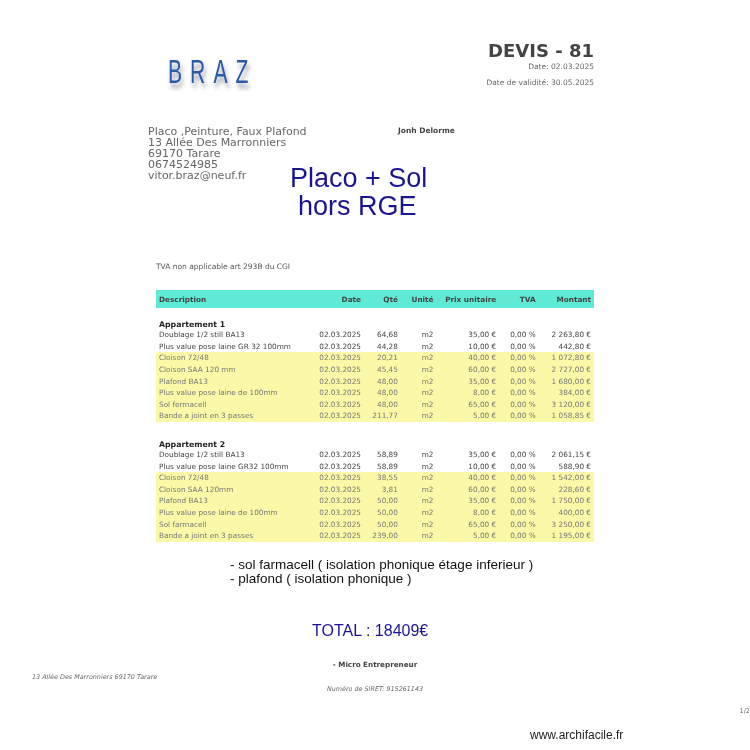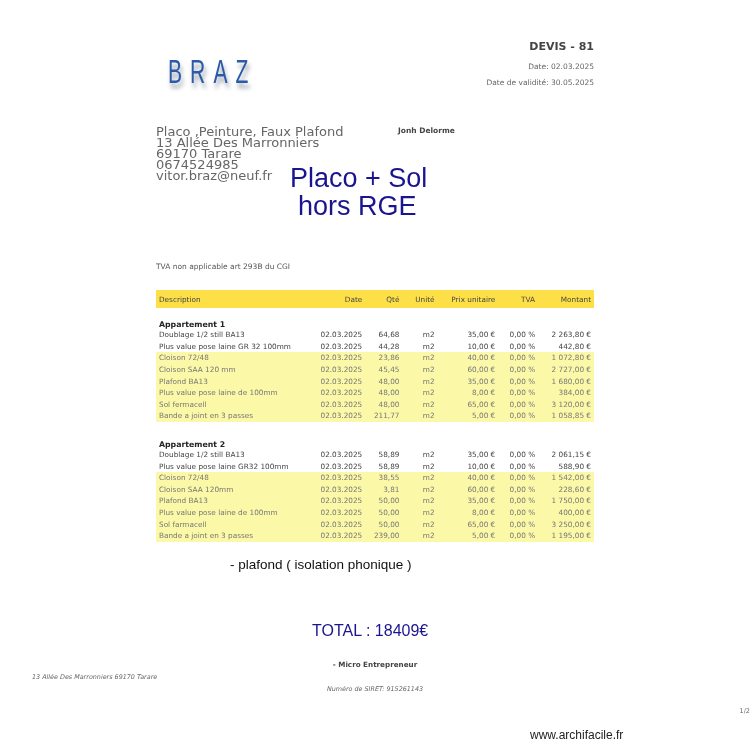--- a/index.html
+++ b/index.html
@@ -1,29 +1,29 @@
 <!DOCTYPE html>
 <html><head>
   <meta charset="utf-8">
   <style>
     html, body { margin: 0; padding: 0; background: #ffffff; }
     body { width: 750px; height: 750px; position: relative; overflow: hidden; font-family: "DejaVu Sans", sans-serif; color: #333; }
     .abs { position: absolute; }
     .logo { left: 168px; top: 52px; font-family: "Liberation Sans", sans-serif; font-size: 34px; color: #2a5aa8; letter-spacing: 13px; transform: scaleX(0.62); transform-origin: left top; text-shadow: 3px 5px 6px rgba(40,50,80,0.45); font-weight: normal; }
-    .devis-title { right: 156px; top: 40px; font-size: 11px; font-weight: bold; color: #444; text-align: right; }
+    .devis-title { right: 156px; top: 40px; font-size: 18px; font-weight: bold; color: #444; text-align: right; }
     .devis-date { right: 156px; top: 62px; font-size: 7.5px; color: #666; text-align: right; }
     .devis-valid { right: 156px; top: 78px; font-size: 7.5px; color: #666; text-align: right; }
-    .company { left: 156px; top: 126px; font-size: 13px; color: #666; line-height: 11px; }
+    .company { left: 148px; top: 126px; font-size: 11px; color: #666; line-height: 11px; }
     .company div { white-space: nowrap; }
     .client { left: 398px; top: 126px; font-size: 7.5px; font-weight: bold; color: #444; }
     .big-title { left: 290px; top: 164px; font-family: "Liberation Sans", sans-serif; font-size: 27px; color: #1a1490; line-height: 28px; }
     .big-title .l2 { padding-left: 8px; }
     .tva-note { left: 156px; top: 262px; font-size: 7.5px; color: #555; }
     table.items { position: absolute; left: 156px; top: 290px; width: 438px; border-collapse: collapse; font-size: 7.3px; color: #444; }
-    table.items th { background: #fde047; font-weight: normal; color: #444; height: 18px; padding: 0 3px; text-align: right; white-space: nowrap; }
+    table.items th { background: #5eead4; font-weight: bold; color: #444; height: 18px; padding: 0 3px; text-align: right; white-space: nowrap; }
     table.items th.desc { text-align: left; }
     table.items td { height: 11.6px; padding: 0 3px; text-align: right; white-space: nowrap; }
     table.items td.desc { text-align: left; }
     table.items td.unit { }
     table.items tr.section td { font-weight: bold; font-size: 7.8px; color: #222; height: 18px; padding-top: 3px; vertical-align: bottom; text-align: left; }
     table.items tr.hl td { background: #fbf8a8; color: #777; }
     table.items tr.spacer td { height: 6px; }
     .notes { left: 230px; top: 558px; font-family: "Liberation Sans", sans-serif; font-size: 13.5px; color: #111; line-height: 14px; }
     .total { left: 312px; top: 622px; font-family: "Liberation Sans", sans-serif; font-size: 16px; color: #1a1490; }
     .footer1 { left: 0; width: 750px; top: 660px; text-align: center; font-size: 7.2px; font-weight: bold; color: #444; }
@@ -88,21 +88,21 @@
         <td>02.03.2025</td>
         <td>44,28</td>
         <td class="unit">m2</td>
         <td>10,00 €</td>
         <td>0,00 %</td>
         <td>442,80 €</td>
       </tr>
       <tr class="hl">
         <td class="desc">Cloison 72/48</td>
         <td>02.03.2025</td>
-        <td>23,86</td>
+        <td>20,21</td>
         <td class="unit">m2</td>
         <td>40,00 €</td>
         <td>0,00 %</td>
         <td>1 072,80 €</td>
       </tr>
       <tr class="hl">
         <td class="desc">Cloison SAA 120 mm</td>
         <td>02.03.2025</td>
         <td>45,45</td>
         <td class="unit">m2</td>
@@ -221,20 +221,21 @@
         <td>239,00</td>
         <td class="unit">m2</td>
         <td>5,00 €</td>
         <td>0,00 %</td>
         <td>1 195,00 €</td>
       </tr>
     </tbody>
 </table>
 
 <div class="abs notes">
+  <div>- sol farmacell ( isolation  phonique étage inferieur )</div>
   <div>- plafond ( isolation phonique  )</div>
 </div>
 
 <div class="abs total">TOTAL : 18409€</div>
 
 <div class="abs footer1">- Micro Entrepreneur</div>
 <div class="abs footer2">13 Allée Des Marronniers 69170 Tarare</div>
 <div class="abs footer3">Numéro de SIRET: 915261143</div>
 <div class="abs pagenum">1/2</div>
 

